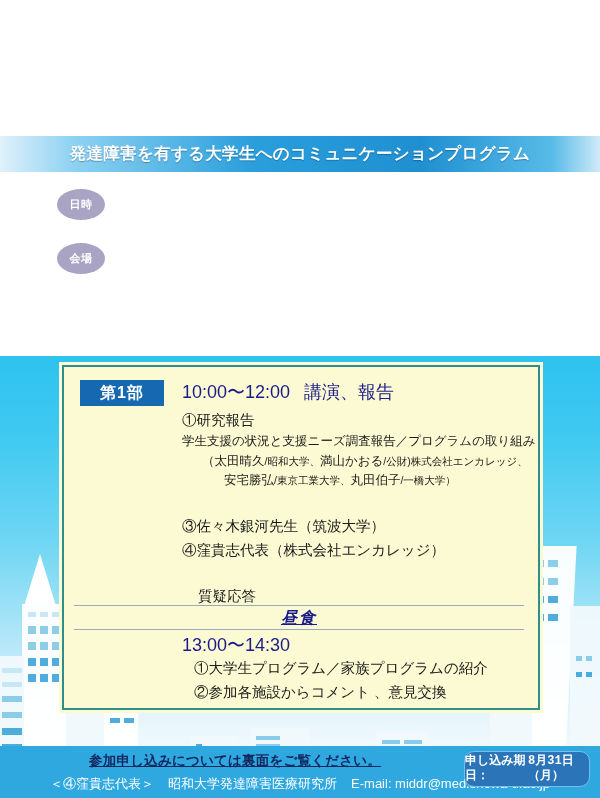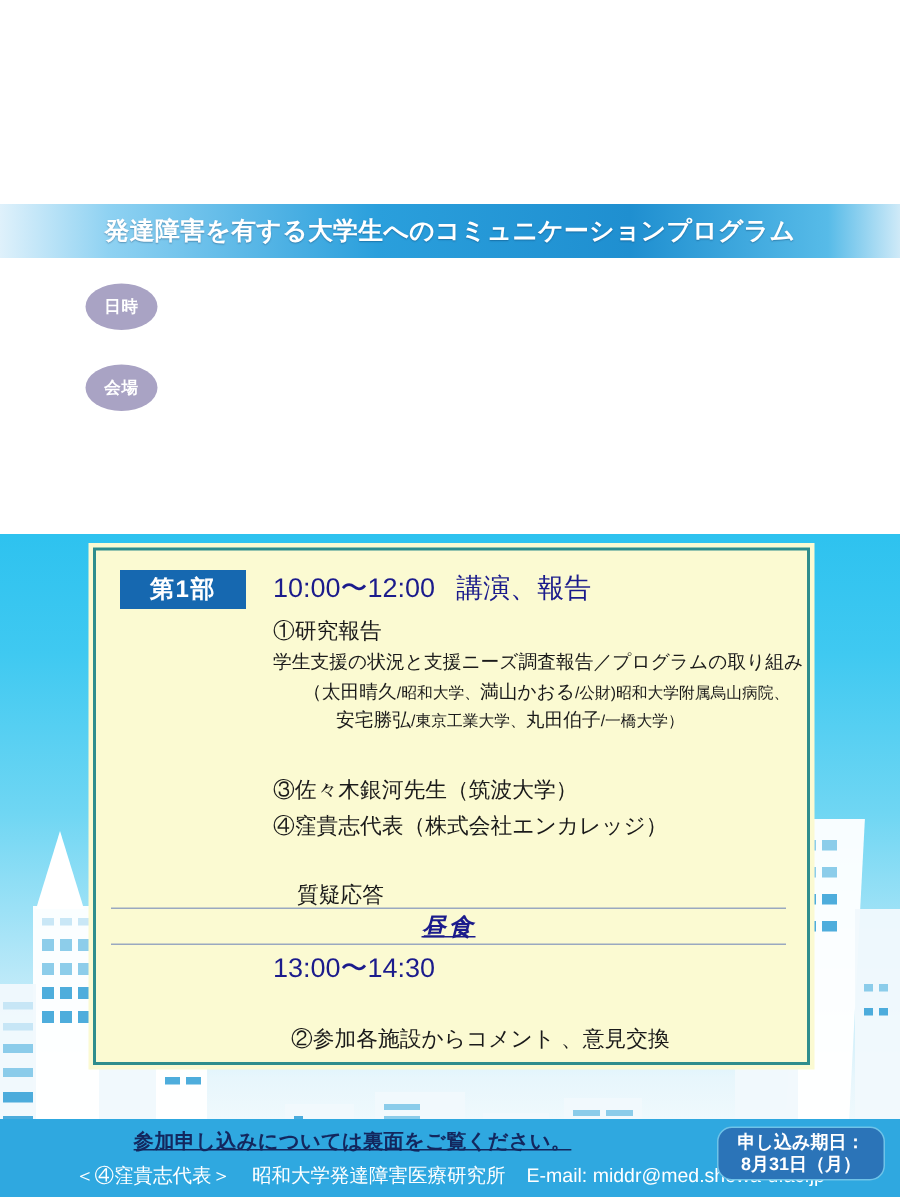--- a/index.html
+++ b/index.html
@@ -182,24 +182,24 @@
     position:absolute; left:0; top:6px; width:470px; text-align:center;
     color:#13275e; font-size:13.5px; font-weight:bold;
     text-decoration:underline; letter-spacing:0.2px;
   }
   .footer-line2{
     position:absolute; left:0; top:29px; width:600px; text-align:center;
     color:#ffffff; font-size:13px; white-space:nowrap;
   }
   .footer-line2 .sp{ display:inline-block; width:14px; }
   .deadline{
-    position:absolute; right:10px; top:5px; width:112px; height:36px;
+    position:absolute; right:10px; top:5px; width:126px; height:36px;
     background:#2b74b8; border:1px solid #6fc3e8; border-radius:10px;
-    display:flex; flex-direction:column; align-items:center; justify-content:center;
-    color:#ffffff; font-size:12px; font-weight:bold; line-height:15px;
+    display:flex; align-items:center; justify-content:center;
+    color:#ffffff; font-size:12px; font-weight:bold; line-height:15px;font-family:Liberation Mono, monospace;
   }
 </style>
 </head>
 <body>
 
 <div id="poster">
 
   <div class="sky">
     <div class="city">
 
@@ -344,37 +344,38 @@
     <div class="part-tag" id="tag-part1">
       <span>第1部</span>
     </div>
     <div class="ptime" id="time-part1">
       <span>10:00〜12:00</span><span class="lbl">講演、報告</span>
     </div>
 
     <div class="pitem" style="left:118px; top:44px;">①研究報告</div>
     <div class="pitem small" style="left:118px; top:66px;">学生支援の状況と支援ニーズ調査報告／プログラムの取り組み</div>
     <div class="pitem small" style="left:138px; top:86px;">
-      <span>（太田晴久</span><span class="tiny">/昭和大学、</span><span>満山かおる</span><span class="tiny">/公財)昭和大学附属烏山病院、</span>
+      <span>（太田晴久</span><span class="tiny">/昭和大学、</span><span>満山かおる</span><span class="tiny">/公財)株式会社エンカレッジ、</span>
     </div>
     <div class="pitem small" style="left:160px; top:105px;">
       <span>安宅勝弘</span><span class="tiny">/東京工業大学、</span><span>丸田伯子</span><span class="tiny">/一橋大学）</span>
     </div>
 
     <div class="pitem" style="left:118px; top:150px;">③佐々木銀河先生（筑波大学）</div>
     <div class="pitem" style="left:118px; top:174px;">④窪貴志代表（株式会社エンカレッジ）</div>
     <div class="pitem" style="left:134px; top:220px;">質疑応答</div>
 
     <div class="lunch-rule-top"></div>
     <div class="lunch">昼食</div>
     <div class="lunch-rule-bot"></div>
 
     <div class="ptime" id="time-part2">
       <span>13:00〜14:30</span>
     </div>
+    <div class="pitem" style="left:130px; top:292px;">①大学生プログラム／家族プログラムの紹介</div>
     <div class="pitem" style="left:130px; top:316px;">②参加各施設からコメント 、意見交換</div>
   </div>
 
   <div class="footer">
     <div class="footer-line1">参加申し込みについては裏面をご覧ください。</div>
     <div class="footer-line2">
       <span>＜④窪貴志代表＞</span><span class="sp"></span><span>昭和大学発達障害医療研究所</span><span class="sp"></span><span>E-mail: middr@med.showa-u.ac.jp</span>
     </div>
     <div class="deadline">
       <span>申し込み期日：</span>

